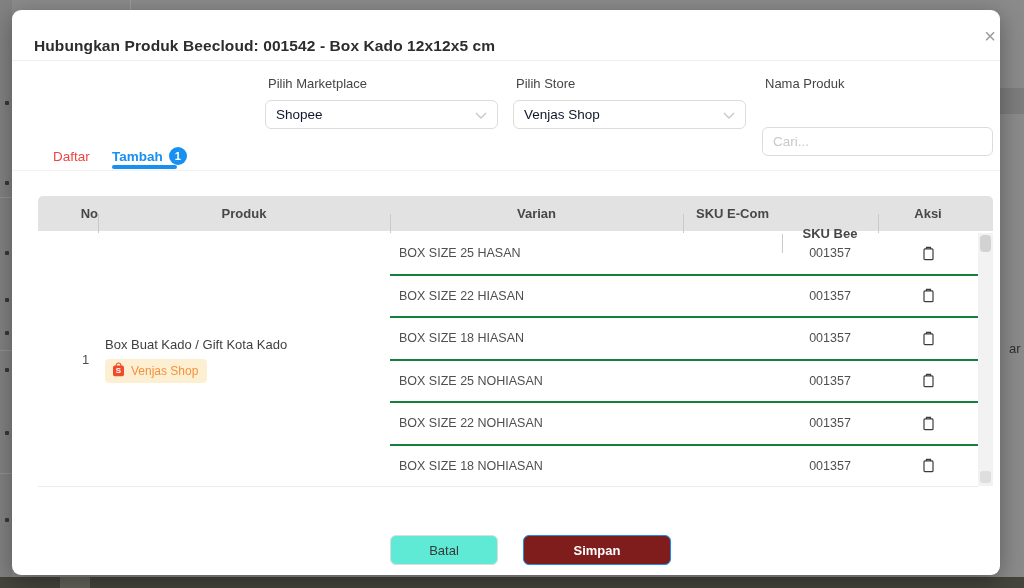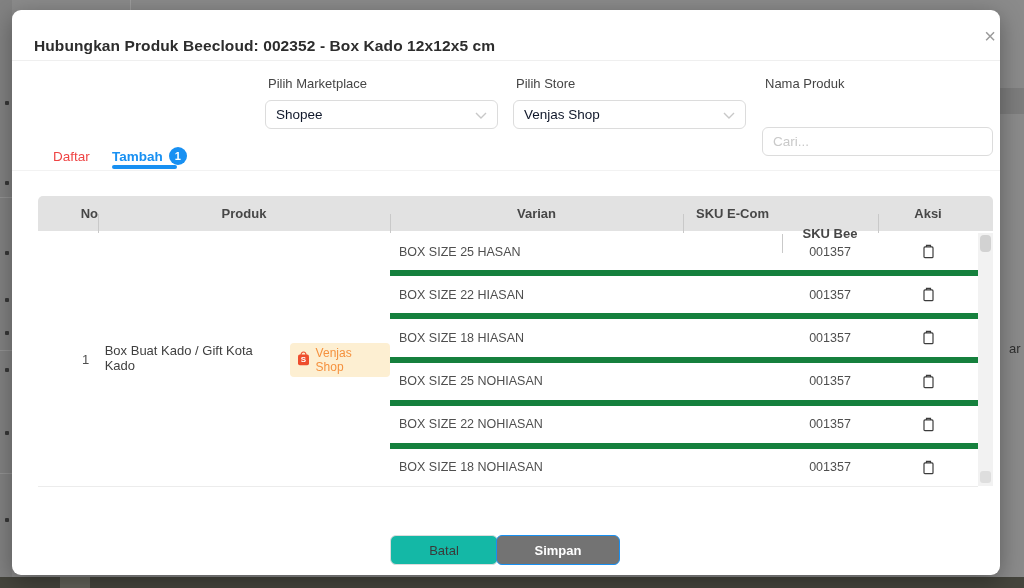--- a/index.html
+++ b/index.html
@@ -69,46 +69,46 @@
     content:"";position:absolute;left:0;top:8px;width:1px;height:19px;background:#c9c9c9;
   }
   .th-no{width:60px;text-align:right;}.th-produk{width:292px;}.th-varian{width:293px;}
   .th-ecom{width:99px;}.th-bee{width:96px;margin-top:40px;}.th-aksi{width:100px;}.th-pad{width:15px;}
 
   .tbody{position:absolute;left:26px;top:223px;width:940px;height:253px;border-bottom:1px solid #ececec;}
   .product-cell{
     position:absolute;left:0;top:0;width:352px;height:253px;display:flex;align-items:center;
   }
   .product-no{margin-left:44px;font-size:13px;color:#4e4e4e;width:14px;}
-  .product-info{margin-left:9px;display:flex;flex-direction:row;gap:7px;}
+  .product-info{margin-left:9px;display:flex;flex-direction:column;gap:7px;}
   .product-name{font-size:13px;color:#3f3f3f;}
   .store-tag{
     align-self:flex-start;display:flex;align-items:center;gap:6px;background:#fdefd2;
     border-radius:4px;padding:3px 9px 3px 7px;font-size:12px;color:#f5913e;
   }
   .shopee-bag{display:block;}
   .vrows{position:absolute;left:352px;top:0;width:588px;height:253px;display:flex;flex-direction:column;}
-  .vrow{flex:1;display:flex;align-items:center;border-bottom:6px solid #15803d;}
+  .vrow{flex:1;display:flex;align-items:center;border-bottom:2px solid #15803d;}
   .vrow:last-child{border-bottom:none;}
   .vc-varian{width:293px;box-sizing:border-box;padding-left:9px;font-size:12.5px;color:#4f4f4f;}
   .vc-ecom{width:99px;text-align:center;font-size:12.5px;color:#4f4f4f;}
   .vc-bee{width:96px;text-align:center;font-size:12.5px;color:#4f4f4f;}
   .vc-aksi{width:100px;display:flex;justify-content:center;}
   .trash-btn{background:none;border:none;padding:2px;cursor:pointer;line-height:0;}
 
   .scrollbar{position:absolute;left:966px;top:223px;width:15px;height:253px;background:#f2f2f2;}
   .scroll-thumb{position:absolute;left:2px;top:2px;width:11px;height:17px;border-radius:4px;background:#d2d2d2;cursor:pointer;}
   .scroll-bottom{position:absolute;left:2px;bottom:3px;width:11px;height:12px;border-radius:3px;background:#dedede;}
 
   
   .btn{position:absolute;top:525px;height:30px;border-radius:6px;font-size:13px;cursor:pointer;
        display:flex;align-items:center;justify-content:center;box-sizing:border-box;
        font-family:"Liberation Sans","DejaVu Sans",sans-serif;}
-  .btn-cancel{left:378px;width:108px;background:#14b8a6;border:1px solid #dcdcdc;color:#3a3a3a;}
-  .btn-save{left:484px;width:124px;background:#737373;border:1px solid #1890f2;color:#fff;font-weight:600;}
+  .btn-cancel{left:378px;width:108px;background:#5eead4;border:1px solid #dcdcdc;color:#3a3a3a;}
+  .btn-save{left:511px;width:148px;background:#7f1d1d;border:1px solid #1890f2;color:#fff;font-weight:600;}
 </style>
 </head>
 <body>
 
 <div class="bg-left-strip"></div>
 <div class="bg-topline"></div>
 <div class="bg-mark" style="top:101px"></div>
 <div class="bg-mark" style="top:181px"></div>
 <div class="bg-mark" style="top:251px"></div>
 <div class="bg-mark" style="top:298px"></div>
@@ -119,21 +119,21 @@
 <div class="bg-line" style="top:197px"></div>
 <div class="bg-line" style="top:350px"></div>
 <div class="bg-line" style="top:473px"></div>
 <div class="bg-right-band"></div>
 <div class="bg-partial-text">ar</div>
 <div class="bg-bottom-strip"></div>
 <div class="bg-bottom-block"></div>
 
 <div class="modal">
 
-  <div class="modal-title">Hubungkan Produk Beecloud: 002352 - Box Kado 12x12x5 cm</div>
+  <div class="modal-title">Hubungkan Produk Beecloud: 001542 - Box Kado 12x12x5 cm</div>
   <div class="close-btn">×</div>
   <div class="title-divider"></div>
 
   <div class="filter-group fg-marketplace">
     <div class="filter-label">Pilih Marketplace</div>
     <div class="select-box">
       <span>Shopee</span>
       <span>
         <svg width="12" height="7" viewBox="0 0 12 7">
             <polyline points="1,1 6,6 11,1" fill="none" stroke="#c8c8c8" stroke-width="1.4"></polyline>

